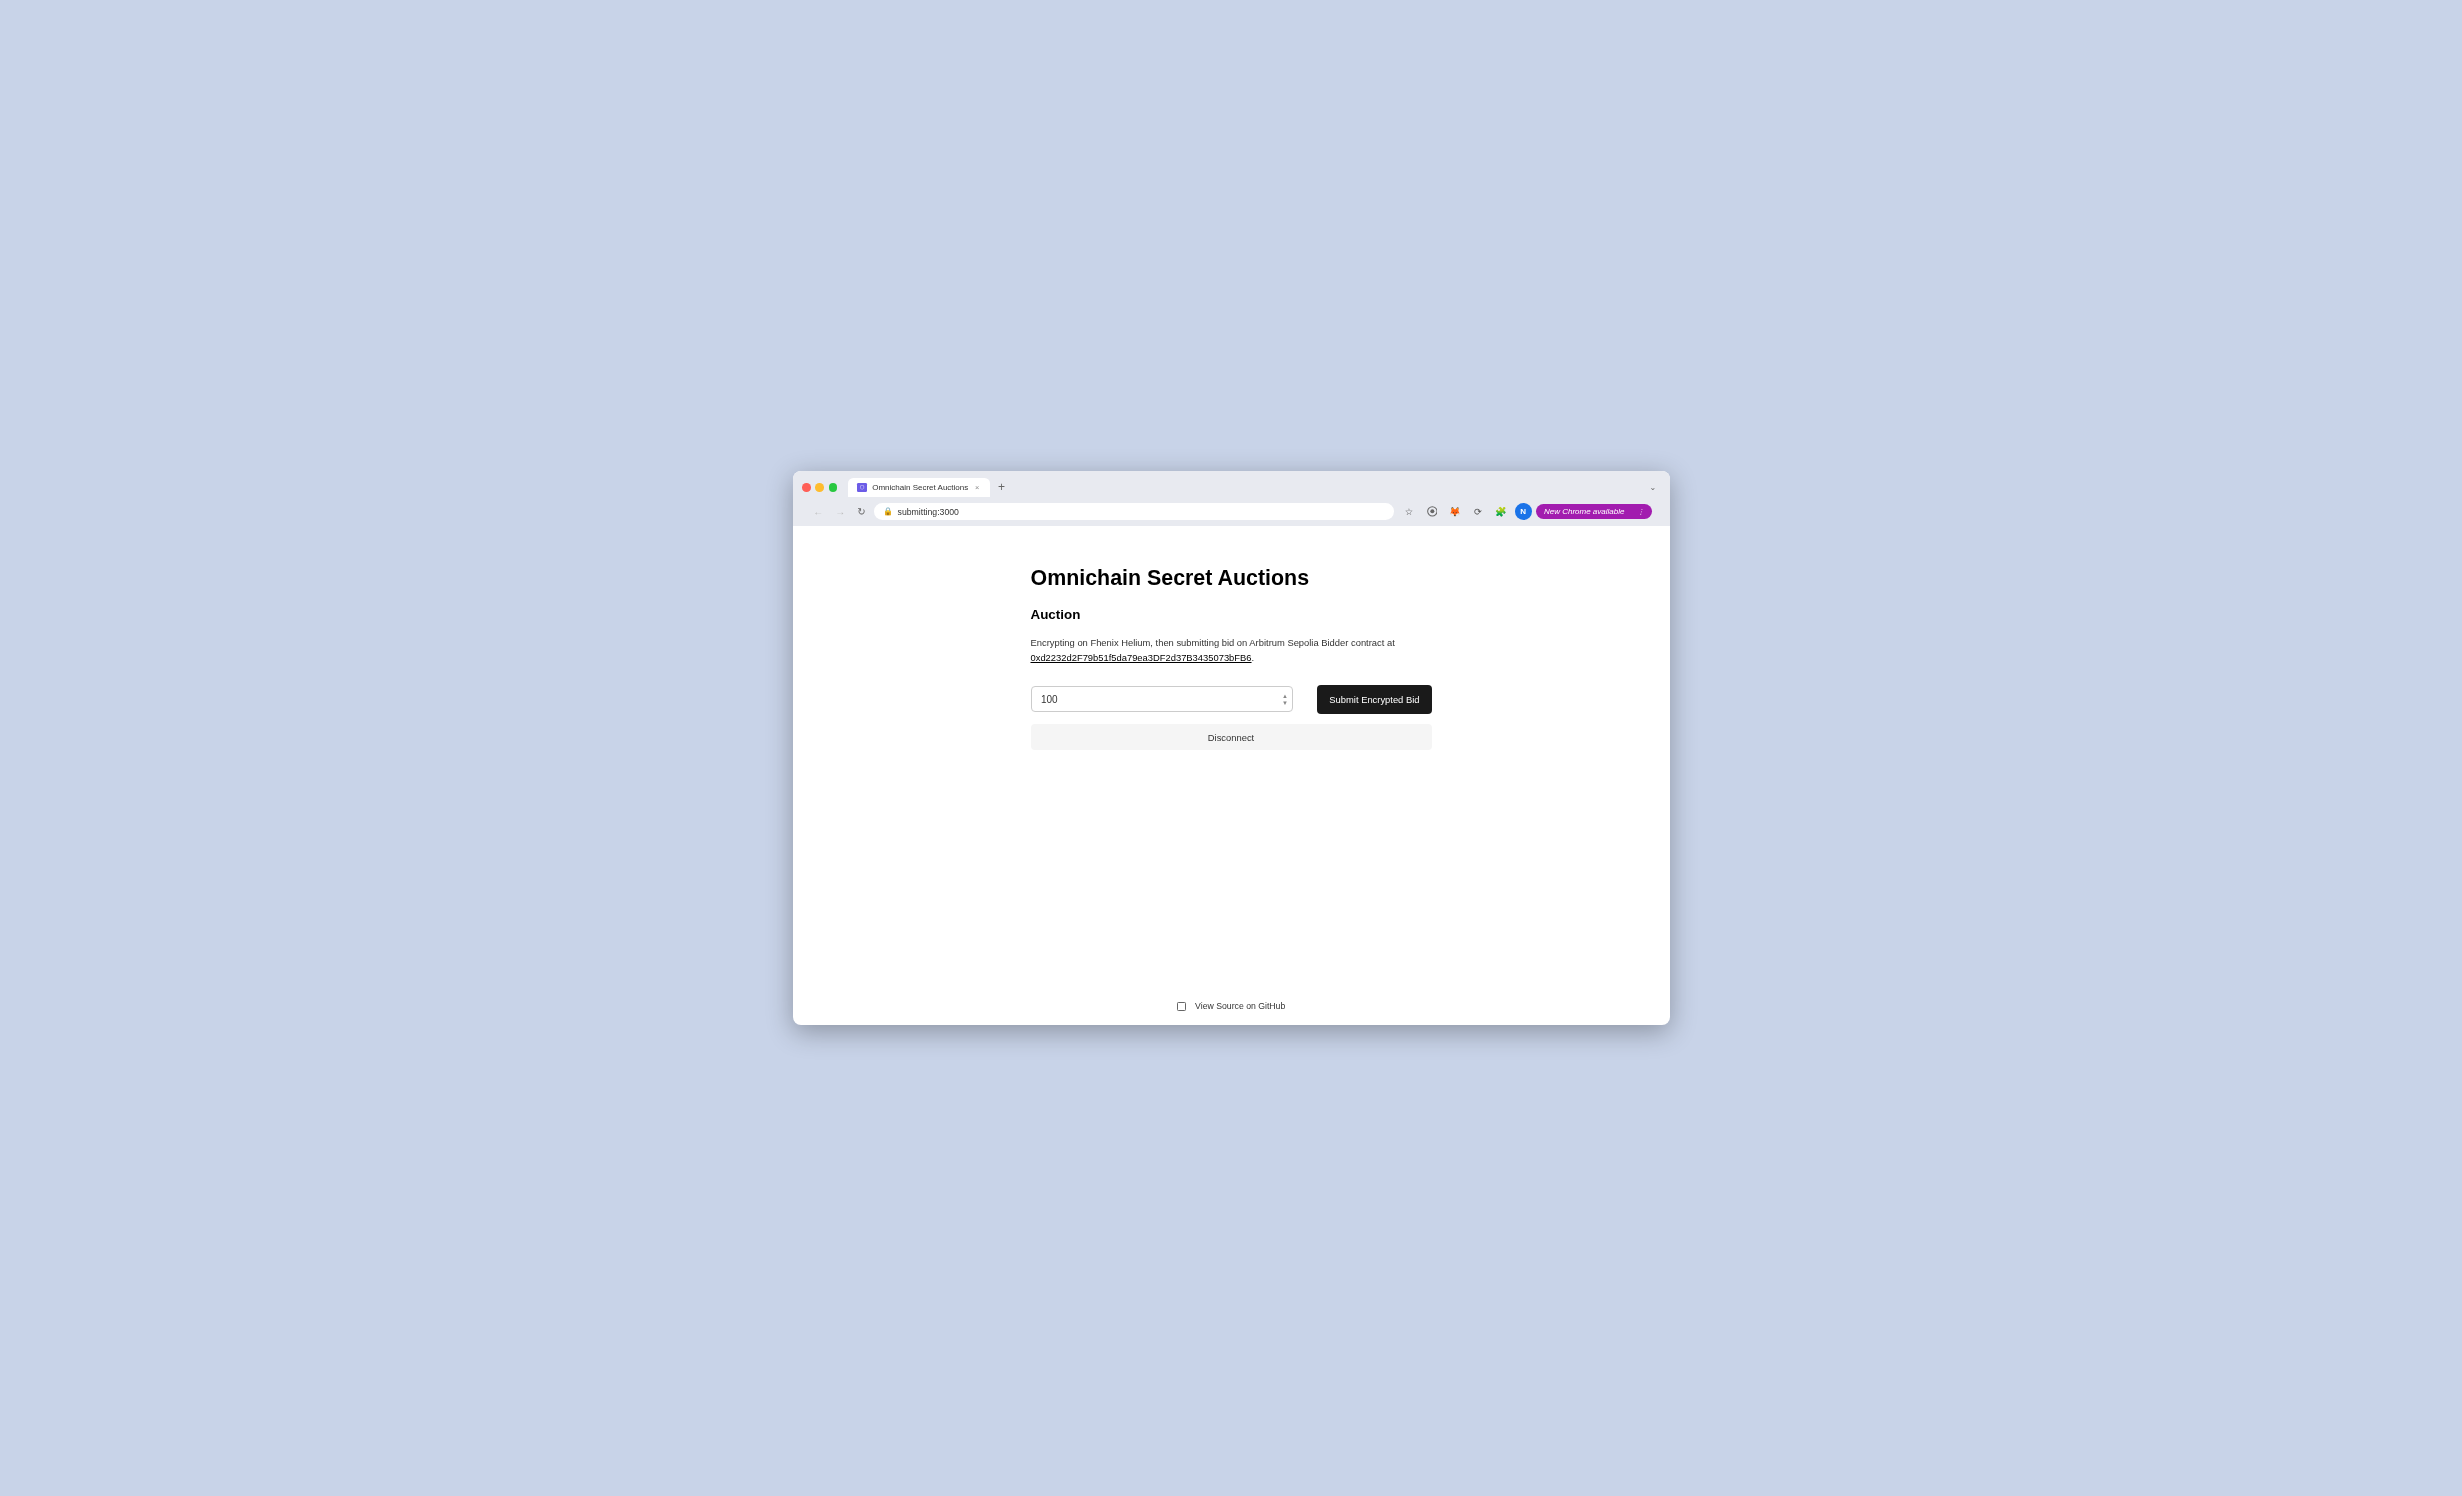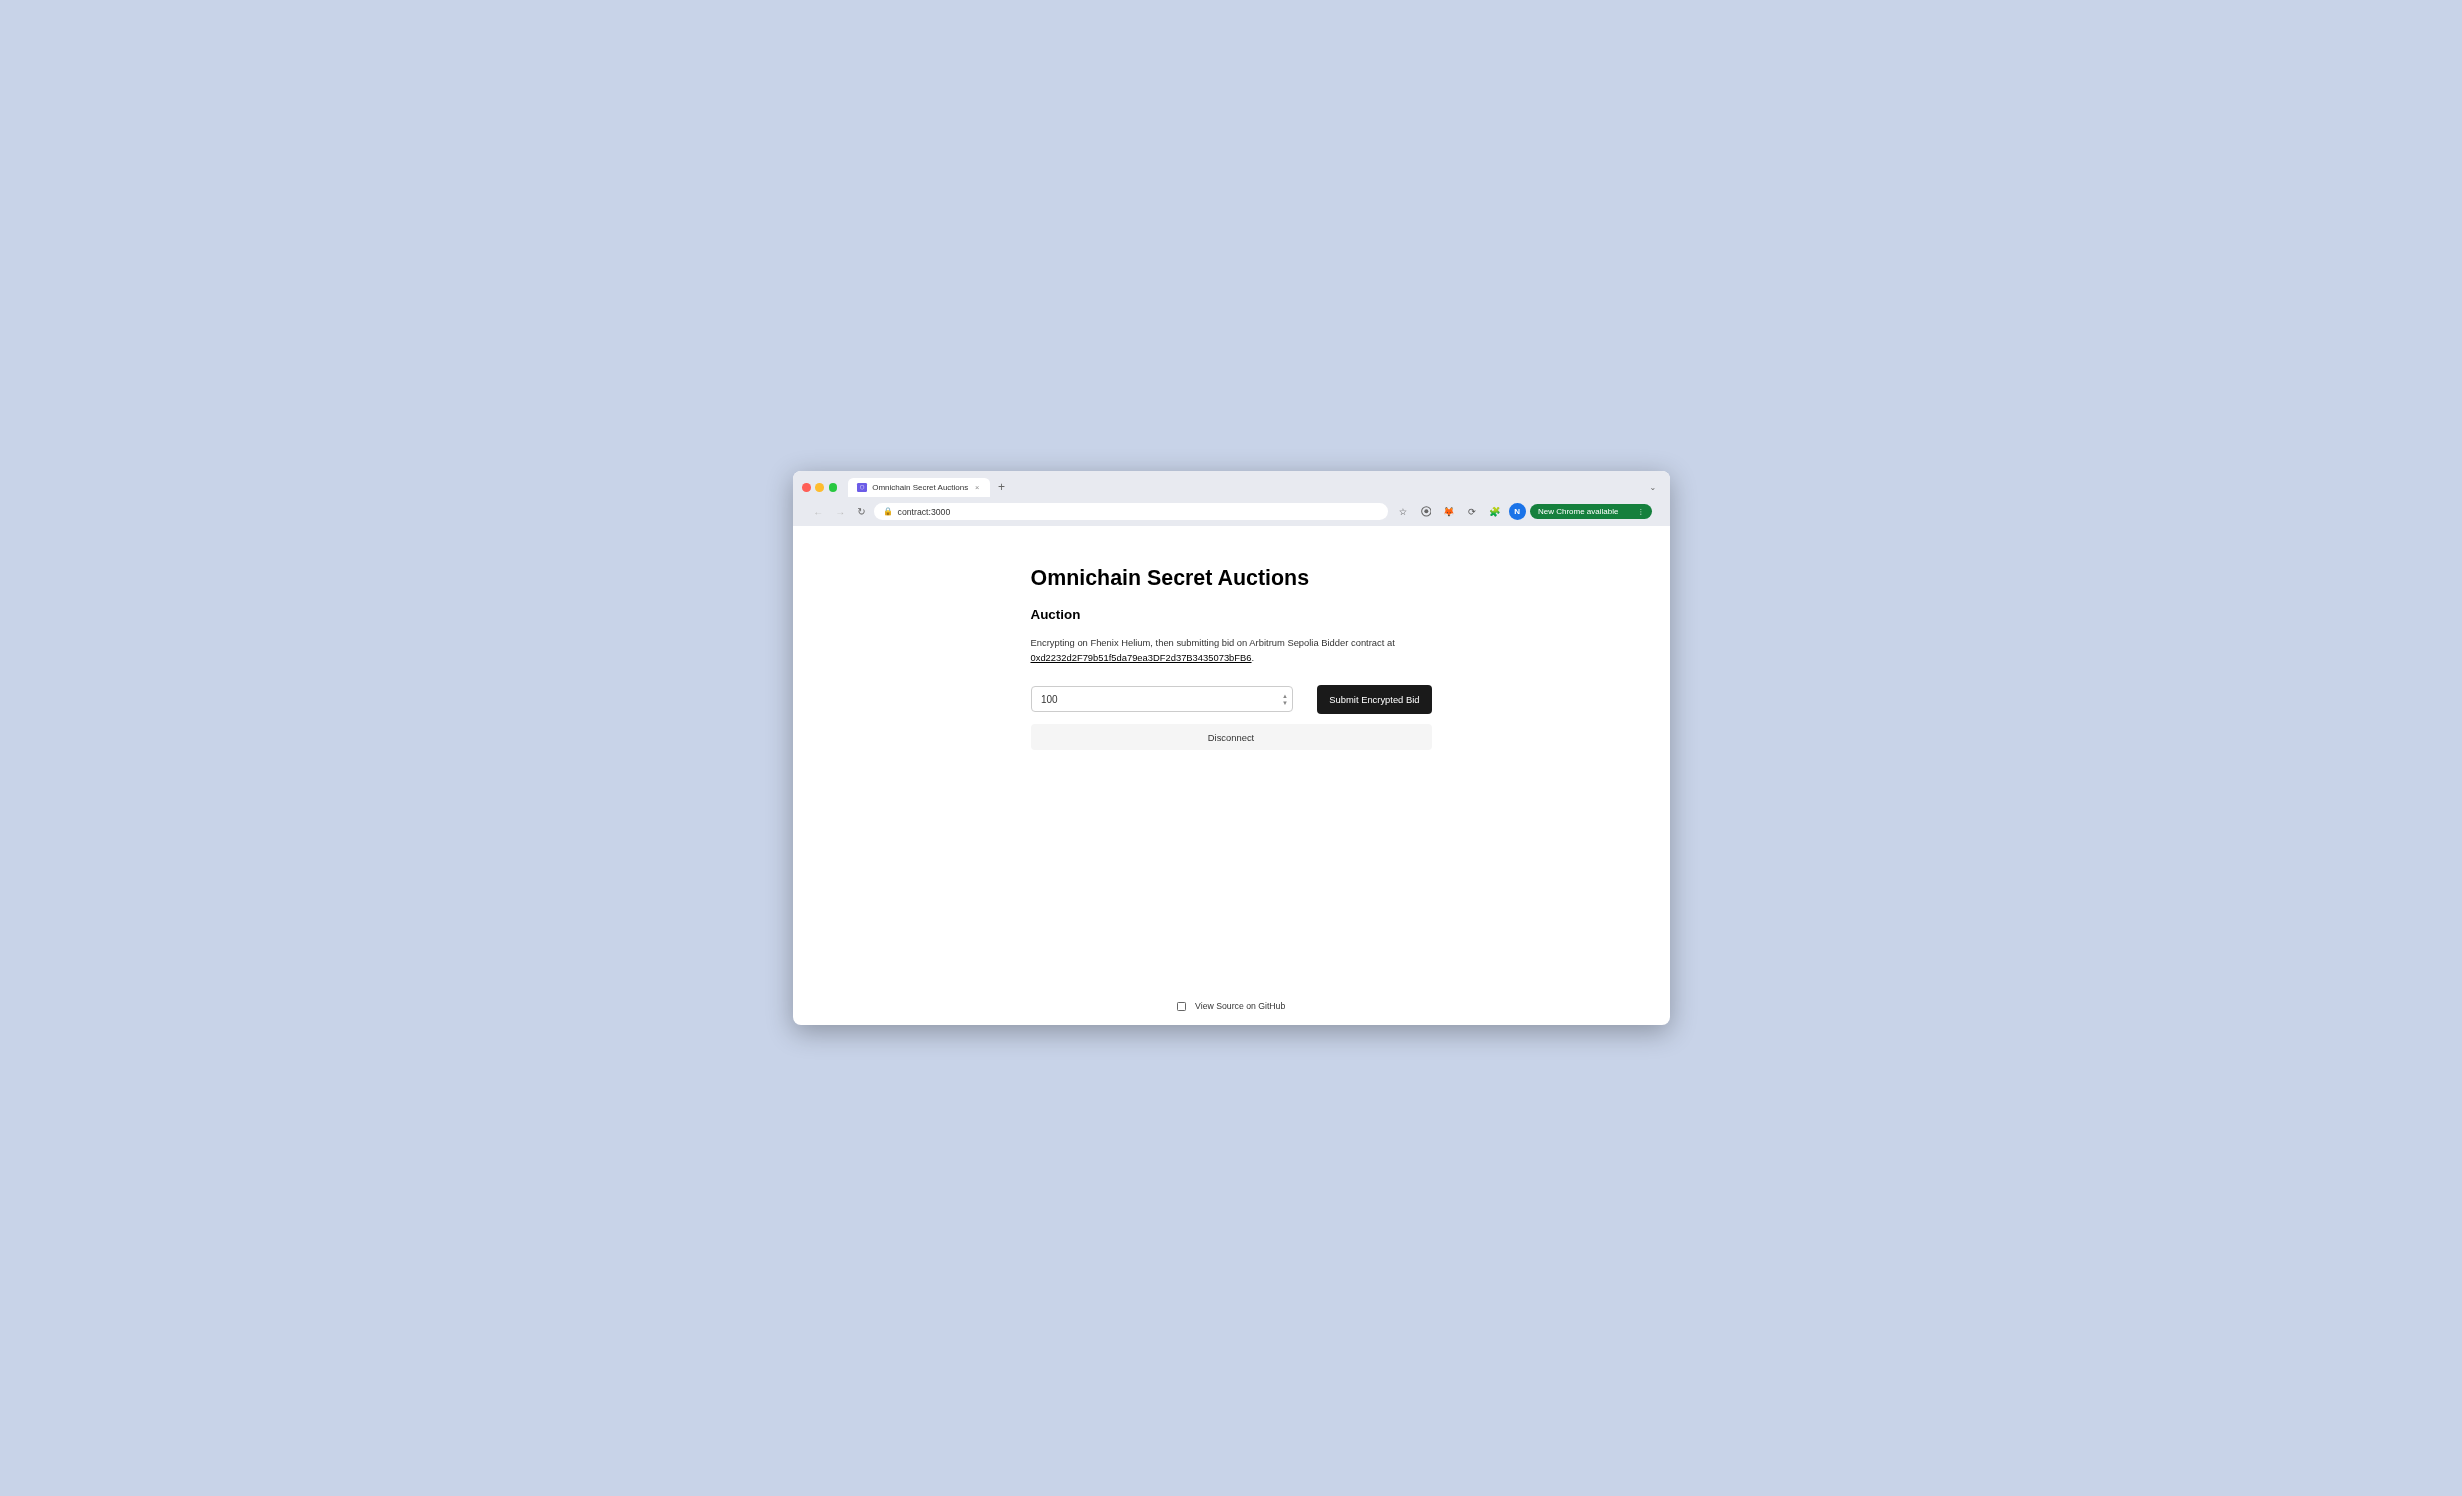--- a/index.html
+++ b/index.html
@@ -161,31 +161,32 @@
       border-radius: 50%;
       display: flex;
       align-items: center;
       justify-content: center;
       cursor: pointer;
       color: #555;
       font-size: 9.4px;
     }
 
     .new-chrome-btn {
-      background: #15803d;
+      background: #a21caf;
       color: white;
       border: none;
       border-radius: 10.7px;
       padding: 3.3px 8px;
       font-size: 8px;
       cursor: pointer;
       white-space: nowrap;
       display: flex;
       align-items: center;
-      gap: 19px;
+      gap: 13px;
+      font-style: italic;
     }
 
     .chrome-btn-dots {
       font-size: 6.7px;
     }
 
     
     .page-content {
       background: #ffffff;
       min-height: 455px;
@@ -346,21 +347,21 @@
       </div>
       <button class="tab-new">+</button>
       <span class="tab-dropdown">⌄</span>
     </div>
     <div class="address-bar-row">
       <button class="nav-btn disabled">←</button>
       <button class="nav-btn disabled">→</button>
       <button class="nav-btn">↻</button>
       <div class="address-bar">
         <span class="address-lock">🔒</span>
-        <span class="address-text">contract:3000</span>
+        <span class="address-text">submitting:3000</span>
       </div>
       <div class="toolbar-right">
         <div class="toolbar-icon">☆</div>
         <div class="toolbar-icon">
           <svg width="10.7" height="10.7" viewBox="0 0 16 16" fill="none">
             <circle cx="8" cy="8" r="7" stroke="#666" stroke-width="1.5"></circle>
             <circle cx="8" cy="8" r="3" fill="#666"></circle>
           </svg>
         </div>
         <div class="toolbar-icon">🦊</div>

